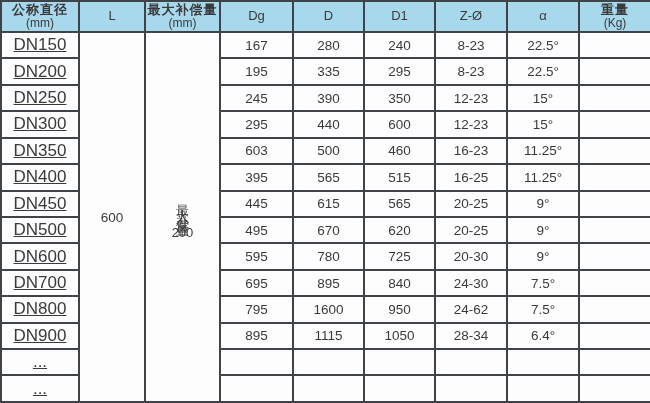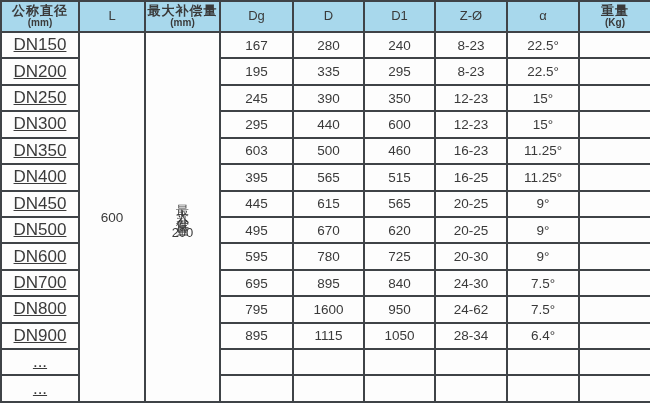--- a/index.html
+++ b/index.html
@@ -22,21 +22,21 @@
   th,td{
     border:2px solid var(--border);
     text-align:center;
     vertical-align:middle;
     padding:0;
     overflow:hidden;
   }
   thead tr{height:31px;}
   thead th{background:var(--header-bg);font-weight:400;font-size:13px;line-height:1.08;}
   .h-label.cjk{font-weight:700;font-size:13px;letter-spacing:1px;}
-  .h-sub{font-weight:700;font-size:10px;letter-spacing:0;}
+  .h-sub{font-weight:400;font-size:12px;letter-spacing:0;}
   tbody td{font-size:13.5px;}
   td.cell-dn{font-size:17px;text-decoration:underline;}
   .vtext{
     display:inline-block;
     writing-mode:vertical-rl;
     text-orientation:upright;
     letter-spacing:5px;
     font-size:13px;
     line-height:1;
   }

